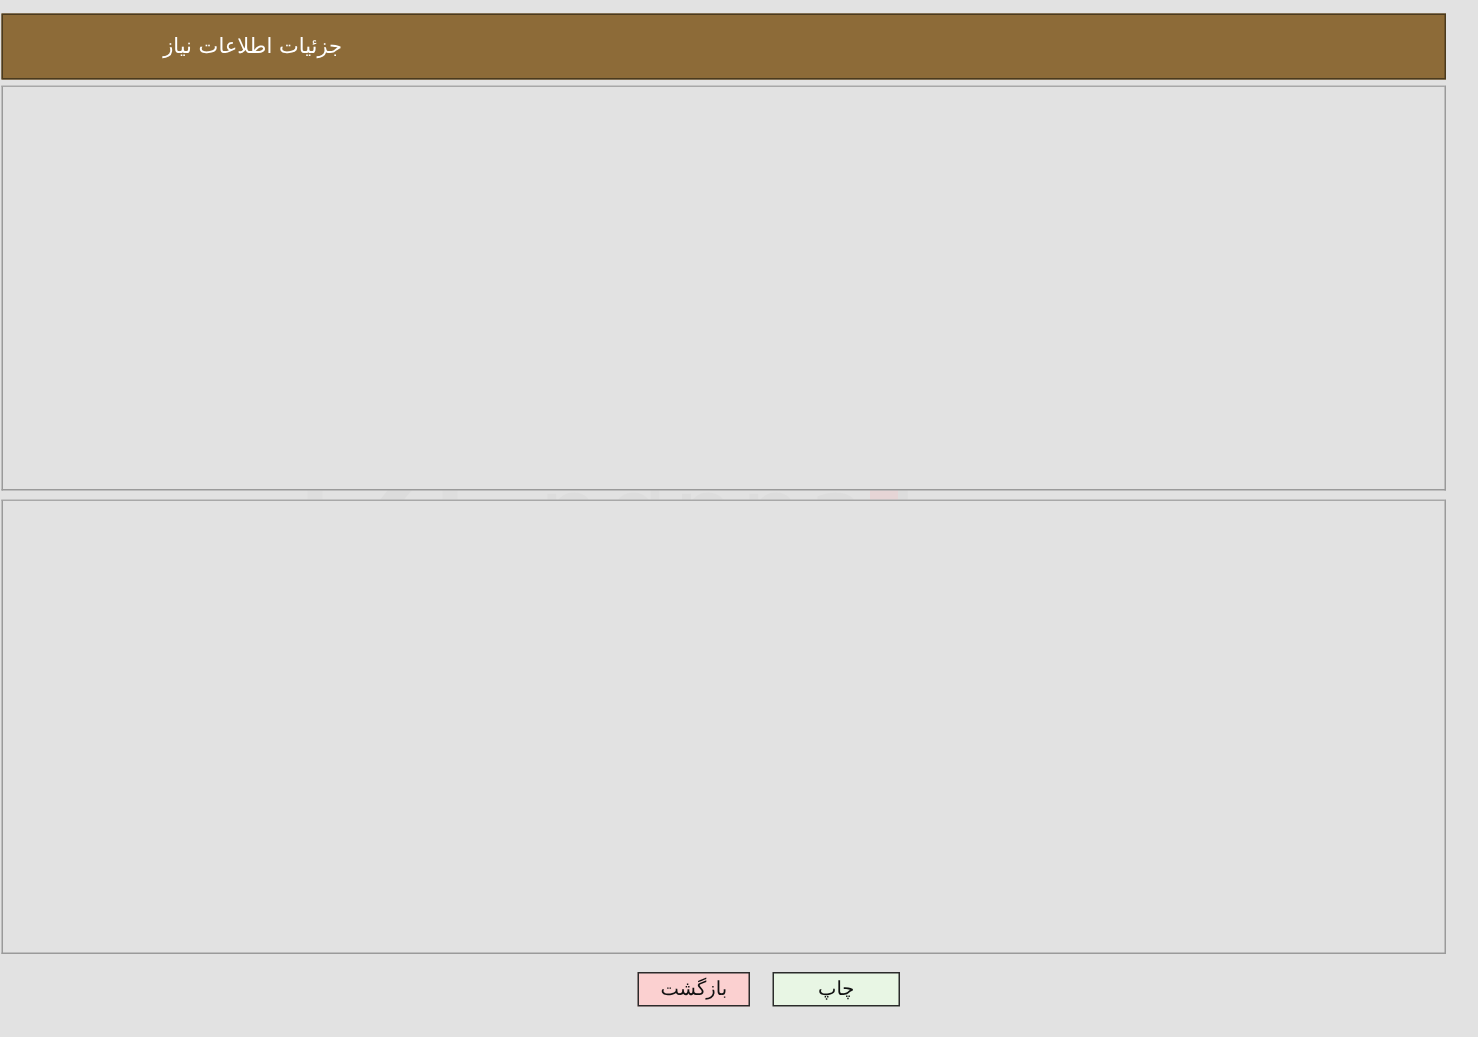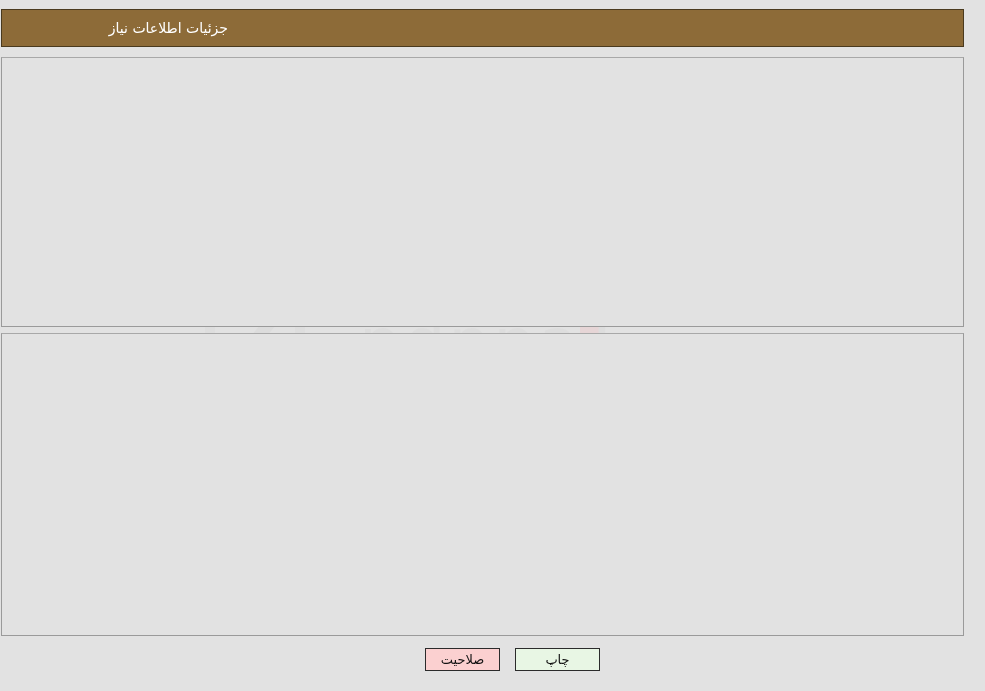--- a/index.html
+++ b/index.html
@@ -24,21 +24,21 @@
     width: 985px; height: 260px;
     pointer-events: none;
     z-index: 0;
     opacity: .30;
   }
 
   
   .header-bar {
     position: absolute;
     top: 9px; right: 21px;
-    width: 963px; height: 38px;
+    width: 963px; height: 44px;
     background: #8d6b38;
     border: 1px solid #4a3a1e;
     display: flex;
     align-items: center;
     justify-content: flex-start;
     padding-left: 3px; padding-right: 0;
     z-index: 2;
   }
   .header-title {
     color: #ffffff;
@@ -340,15 +340,15 @@
   <div class="ta" style="top:551px; right:140px; left:72px; height:75px;">
     <span>فقط شرکتهای دارای صلاحیت نیرو مجاز به شرکت در این استعلام میباشند.</span>
     <span class="grip">
       <i style="width:12px; left:0; top:11px; transform:rotate(-45deg);"></i>
       <i style="width:8px; left:3px; top:11px; transform:rotate(-45deg);"></i>
       <i style="width:4px; left:6px; top:11px; transform:rotate(-45deg);"></i>
     </span>
   </div>
 
   <button class="btn" id="btn-print" style="top:648px; left:515px; width:85px;">چاپ</button>
-  <button class="btn" id="btn-back" style="top:648px; left:425px; width:75px;">صلاحیت</button>
+  <button class="btn" id="btn-back" style="top:648px; left:425px; width:75px;">بازگشت</button>
 
 </div>
 
 </body></html>

